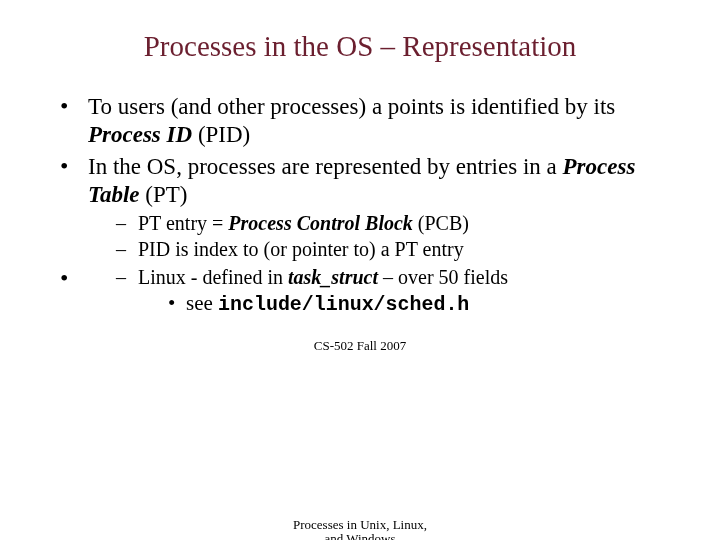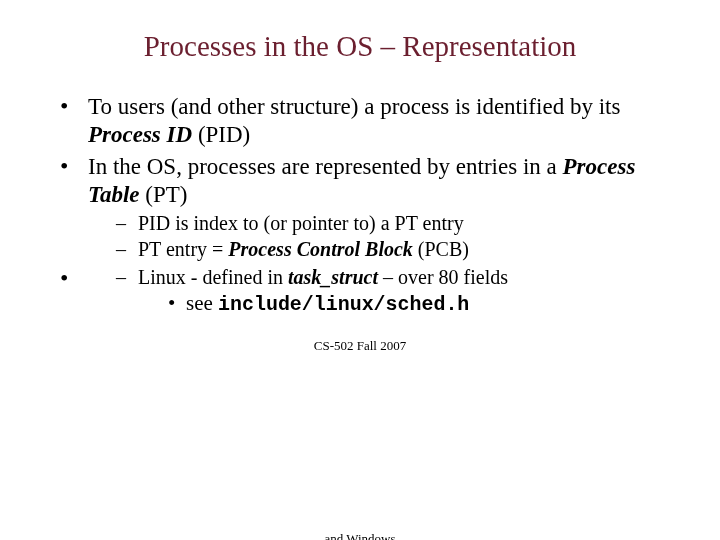--- a/index.html
+++ b/index.html
@@ -144,55 +144,55 @@
 <body>
 
 <div class="slide">
 
   <div class="title">Processes in the OS – Representation</div>
 
   <div class="content">
     <ul class="lvl1">
 
       <li>
-        <span>To users (and other structure) a process is identified by its </span><span class="i">Process ID</span><span> (PID)</span>
+        <span>To users (and other processes) a points is identified by its </span><span class="i">Process ID</span><span> (PID)</span>
       </li>
 
       <li>
         <span>In the OS, processes are represented by entries in a </span><span class="i">Process Table</span><span> (PT)</span>
         <ul class="lvl2">
           <li>
-            <span>PID is index to (or pointer to) a PT entry</span>
+            <span>PT entry = </span><span class="i">Process Control Block</span><span> (PCB)</span>
           </li>
           <li>
-            <span>PT entry = </span><span class="i">Process Control Block</span><span> (PCB)</span>
+            <span>PID is index to (or pointer to) a PT entry</span>
           </li>
         </ul>
       </li>
 
       <li>
         <ul class="lvl2">
           <li>
-            <span>Linux - defined in </span><span class="i">task_struct</span><span> – over 80 fields</span>
+            <span>Linux - defined in </span><span class="i">task_struct</span><span> – over 50 fields</span>
             <ul class="lvl3">
               <li>
                 <span>see </span><span class="mono">include/linux/sched.h</span>
               </li>
             </ul>
           </li>
         </ul>
       </li>
 
     </ul>
   </div>
 
   <div class="footer">
     <div class="footer-left">CS-502 Fall 2007</div>
     <div class="footer-center">
-      <br>
+      <span>Processes in Unix, Linux,</span><br>
       <span>and Windows</span>
     </div>
     <div class="footer-pagerow">
       <span class="footer-page">7</span>
       <span class="logo">
         <span class="seal"></span>
         <span class="wpi">WPI</span>
       </span>
     </div>
   </div>

